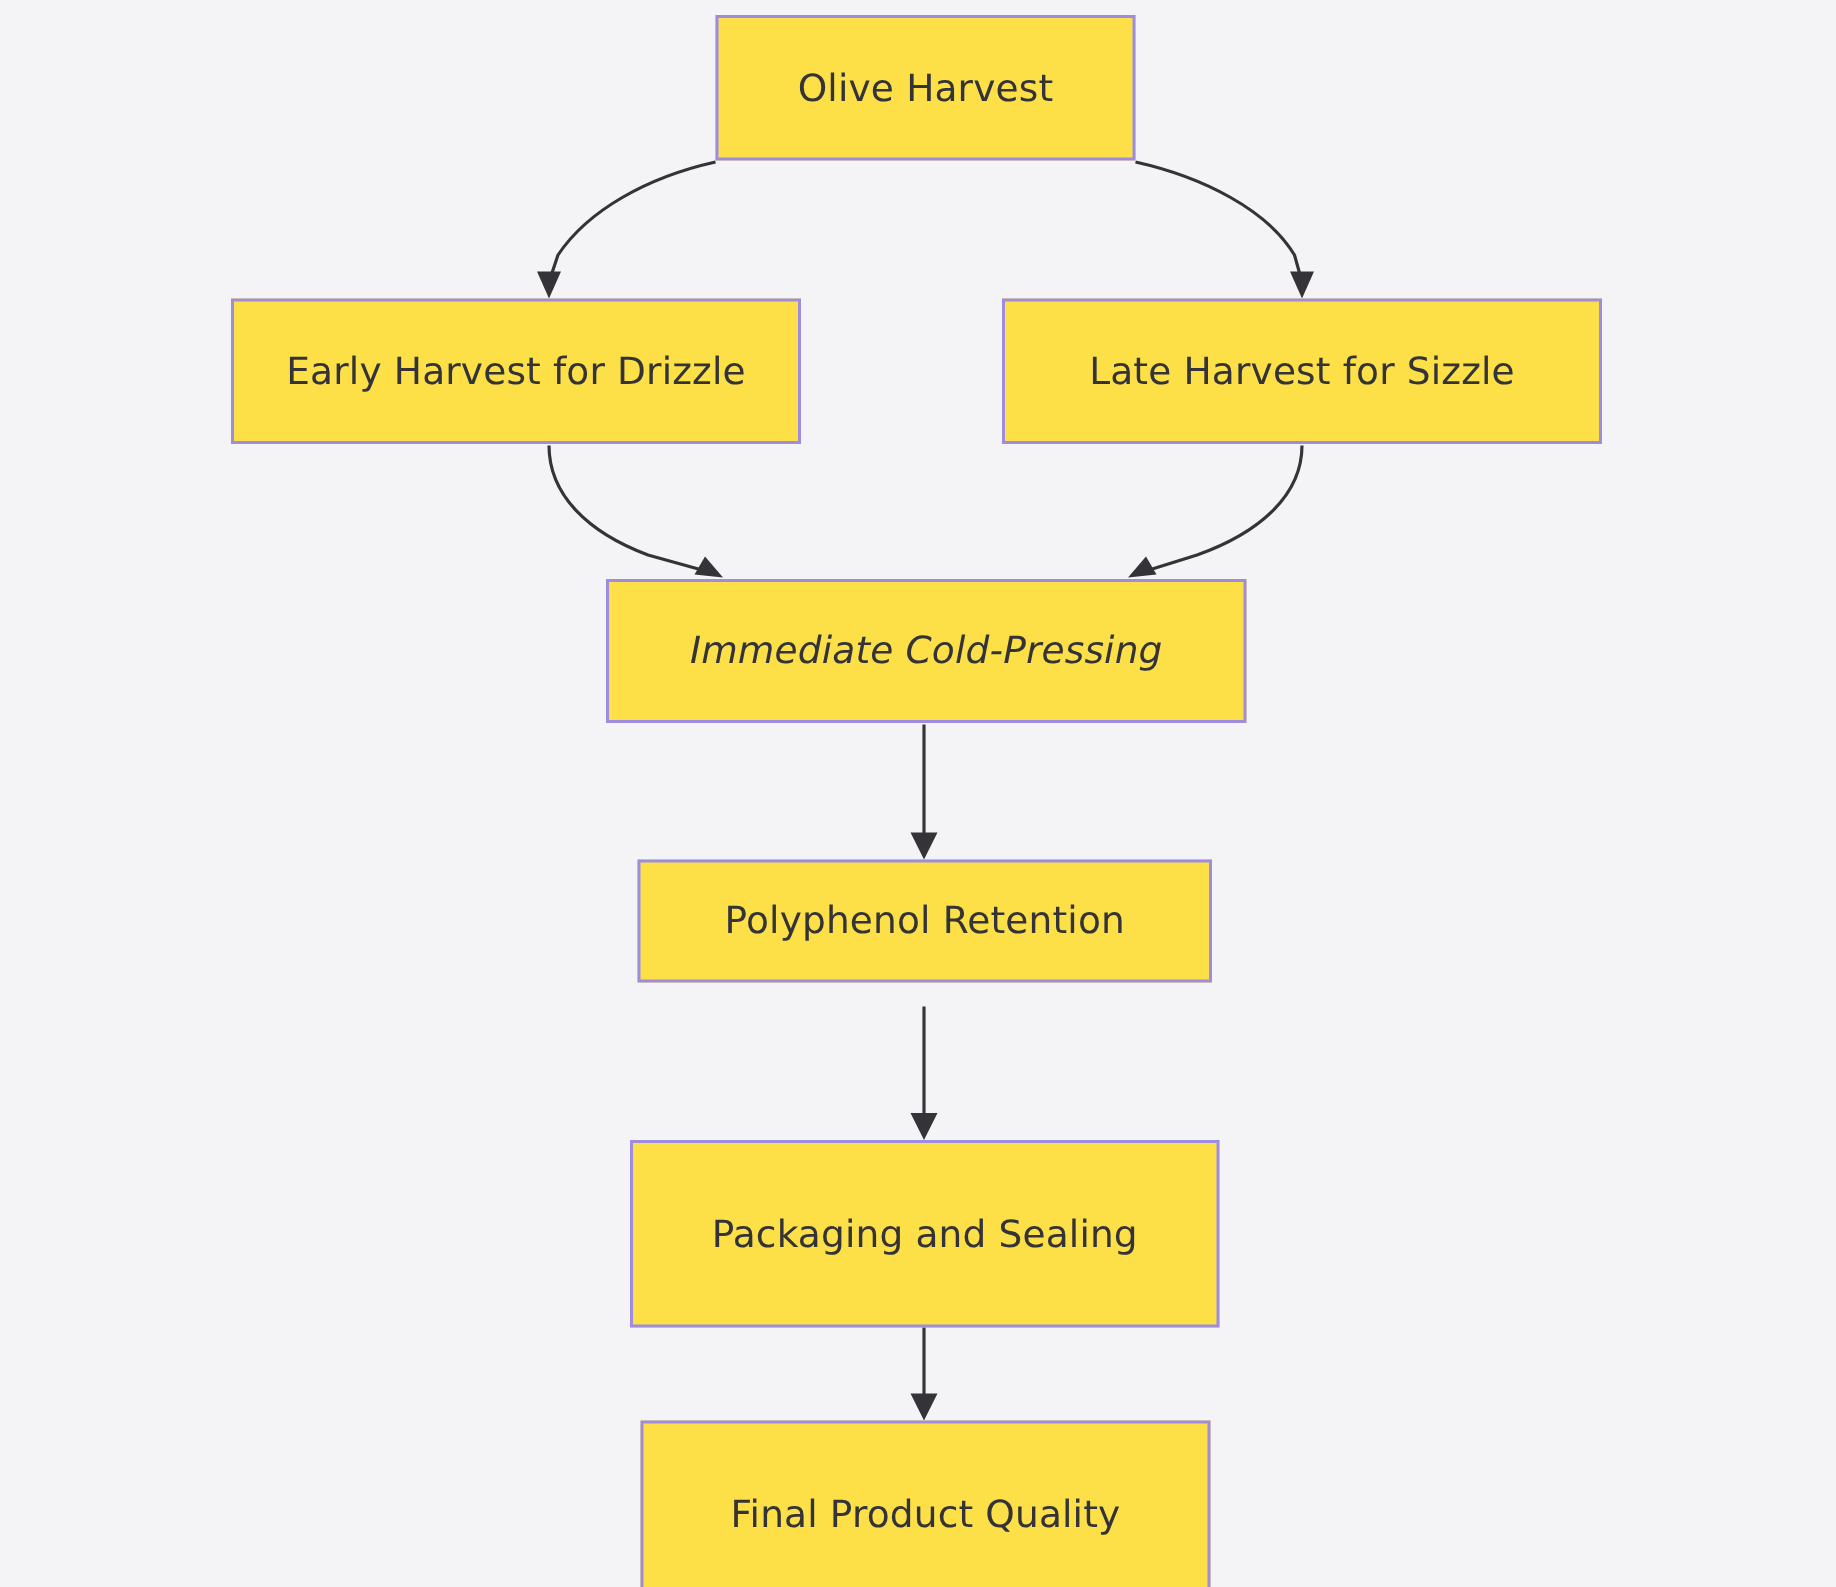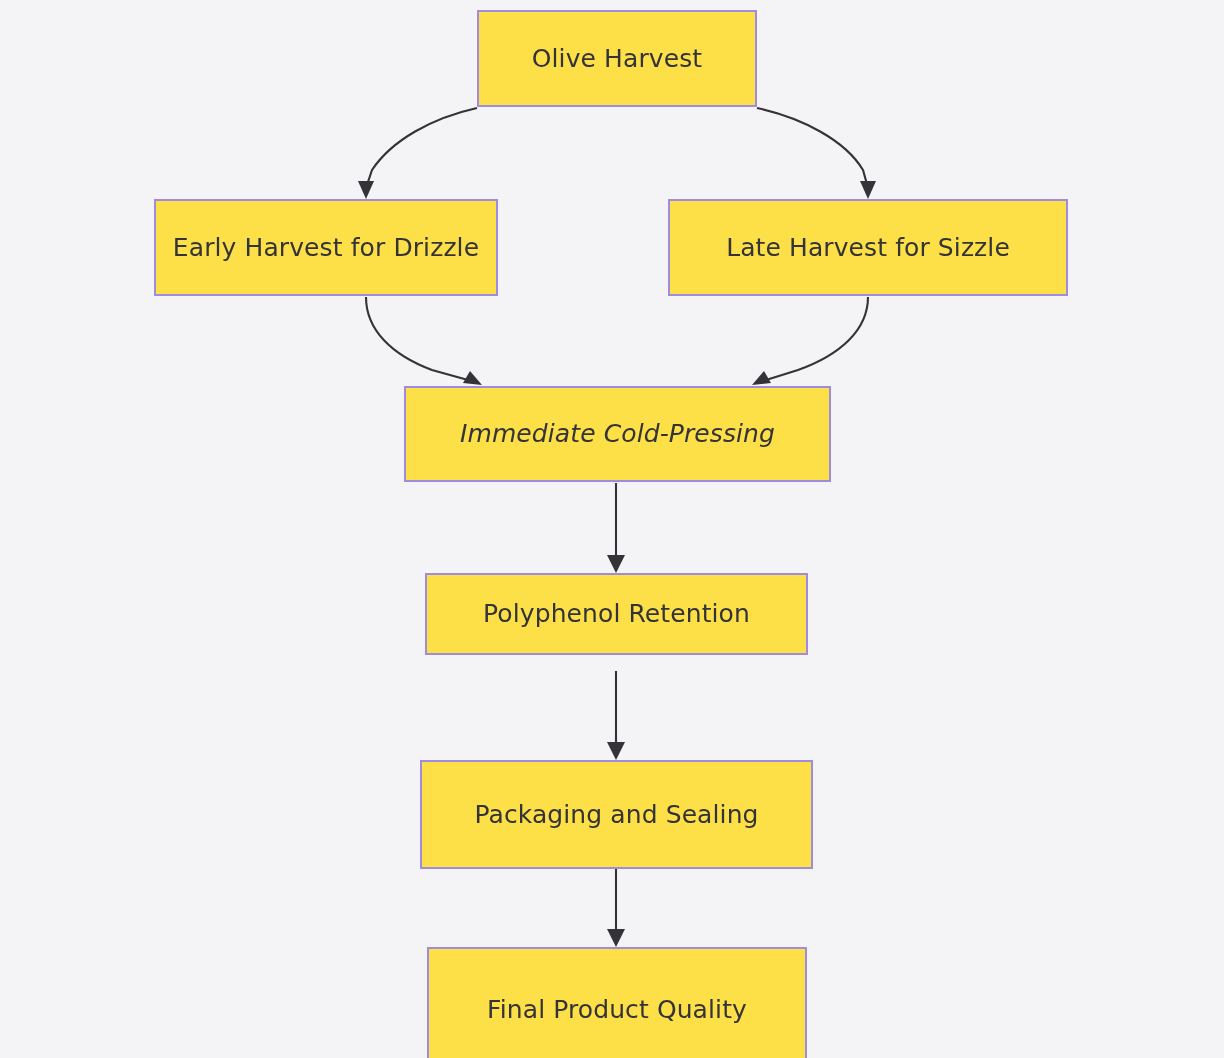--- a/index.html
+++ b/index.html
@@ -48,25 +48,25 @@
   .node-label {
     color: #333338;
     font-size: 25px;
     font-weight: 400;
     line-height: 1.2;
     letter-spacing: 0.1px;
     white-space: nowrap;
   }
   
   #node-olive-harvest        { left: 477px; top: 10px;  width: 280px; height: 97px; }
-  #node-early-harvest        { left: 154px; top: 199px; width: 344px; height: 97px; }
+  #node-early-harvest        { left: 154px; top: 199px; width: 380px; height: 97px; }
   #node-late-harvest         { left: 668px; top: 199px; width: 400px; height: 97px; align-items: center; }
   #node-cold-pressing        { left: 404px; top: 386px; width: 427px; height: 96px; font-style: italic; }
   #node-polyphenol-retention { left: 425px; top: 573px; width: 383px; height: 82px; }
-  #node-packaging-sealing    { left: 420px; top: 760px; width: 393px; height: 109px; }
+  #node-packaging-sealing    { left: 420px; top: 760px; width: 393px; height: 125px; }
   #node-final-quality        { left: 427px; top: 947px; width: 380px; height: 125px; }
 </style>
 </head>
 <body>
 
 <div id="flowchart">
 
   <svg class="edge-layer" viewBox="0 0 1224 1058" width="1224" height="1058" xmlns="http://www.w3.org/2000/svg">
 
     <g>

